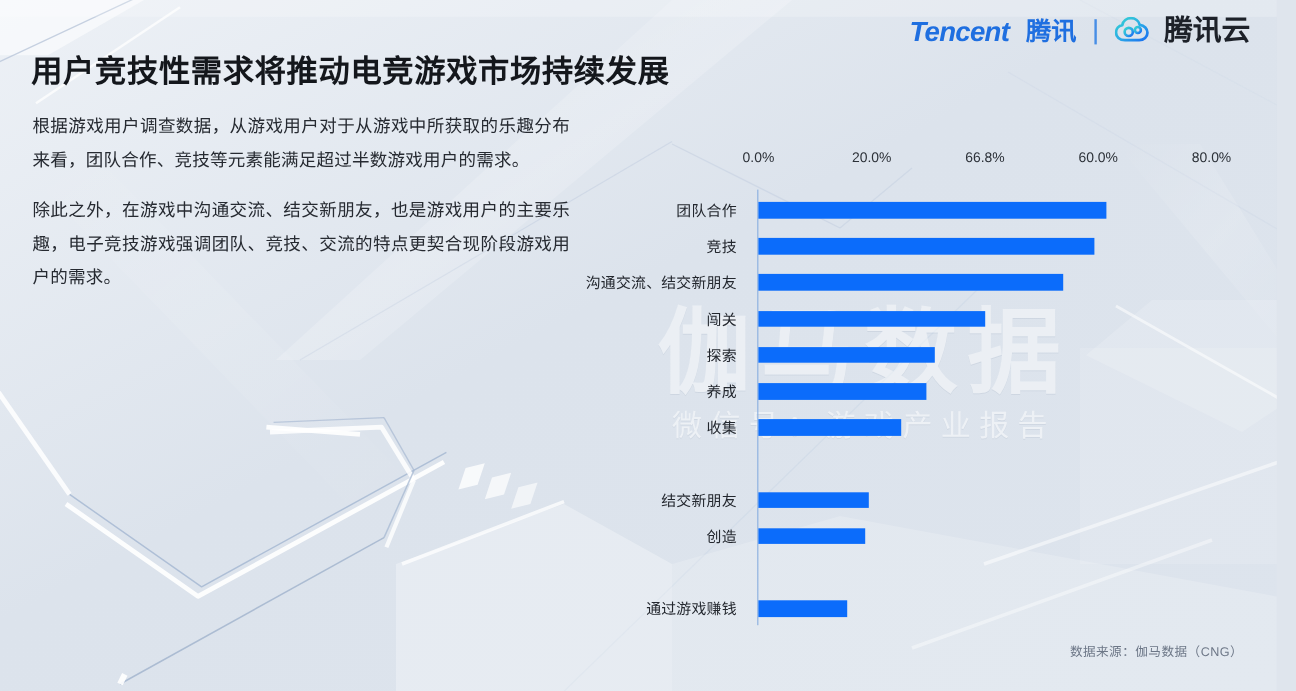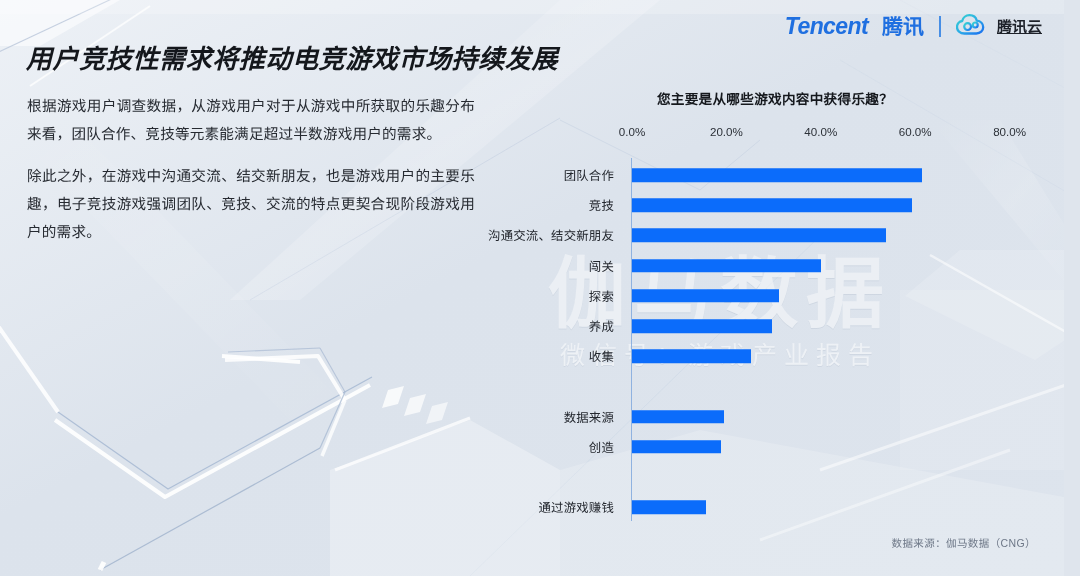--- a/index.html
+++ b/index.html
@@ -28,28 +28,28 @@
     color:#1f6fe0;letter-spacing:-0.6px;line-height:1;
   }
   .tencent-cn{
     font-size:21px;font-weight:bold;color:#1f6fe0;letter-spacing:0px;
     margin-left:3px;line-height:1;
   }
   .logo-divider{
     width:2px;height:21px;background:#2d7fe4;opacity:.85;margin:0 4px;
   }
   .cloud-cn{
-    font-size:15px;font-weight:bold;color:#1d2129;letter-spacing:0px;line-height:1;text-decoration:underline;
+    font-size:24px;font-weight:bold;color:#1d2129;letter-spacing:0px;line-height:1;
   }
   .cloud-icon{display:block;}
   
   .slide-title{
     position:absolute;left:26px;top:26px;
     font-size:26px;font-weight:bold;color:#14171c;
-    letter-spacing:.6px;line-height:1.25;white-space:nowrap;font-style:italic;
+    letter-spacing:.6px;line-height:1.25;white-space:nowrap;
   }
   
   .body-copy{position:absolute;left:27px;top:92px;width:448px;}
   .body-copy p{
     margin:0 0 14px 0;
     font-size:14.6px;line-height:1.92;color:#262a31;letter-spacing:.2px;
     text-align:justify;
   }
   
   .chart-wrap{position:absolute;left:474px;top:88px;width:596px;height:450px;}
@@ -204,25 +204,24 @@
     <p>根据游戏用户调查数据，从游戏用户对于从游戏中所获取的乐趣分布来看，团队合作、竞技等元素能满足超过半数游戏用户的需求。</p>
     <p>除此之外，在游戏中沟通交流、结交新朋友，也是游戏用户的主要乐趣，电子竞技游戏强调团队、竞技、交流的特点更契合现阶段游戏用户的需求。</p>
   </div>
 
   <div class="watermark">
     <div class="wm-main">伽马数据</div>
     <div class="wm-sub">微信号：游戏产业报告</div>
   </div>
 
   <div class="chart-wrap">
-    <div class="chart-title">您主要是从哪些游戏内容中获得乐趣？</div>
     <div class="axis-row" id="axis-row">
         <span class="axis-tick" style="left: 158px;">0.0%</span>
         <span class="axis-tick" style="left: 252.4px;">20.0%</span>
-        <span class="axis-tick" style="left: 346.8px;">40.0%</span>
+        <span class="axis-tick" style="left: 346.8px;">66.8%</span>
         <span class="axis-tick" style="left: 441.2px;">60.0%</span>
         <span class="axis-tick" style="left: 535.6px;">80.0%</span>
       </div>
     <div class="plot" id="plot">
       <div class="axis-line"></div>
     <div class="row" style="top: 2px;">
           <div class="cat-label">团队合作</div>
           <div class="bar" title="团队合作 61.5%" style="width: 290.28px; background: rgb(11, 108, 251);"></div>
         </div>
         <div class="row" style="top: 32.2px;">
@@ -243,21 +242,21 @@
         </div>
         <div class="row" style="top: 153px;">
           <div class="cat-label">养成</div>
           <div class="bar" title="养成 29.6%" style="width: 139.712px; background: rgb(11, 108, 251);"></div>
         </div>
         <div class="row" style="top: 183.2px;">
           <div class="cat-label">收集</div>
           <div class="bar" title="收集 25.3%" style="width: 119.416px; background: rgb(11, 108, 251);"></div>
         </div>
         <div class="row" style="top: 243.6px;">
-          <div class="cat-label">数据来源</div>
+          <div class="cat-label">结交新朋友</div>
           <div class="bar" title="制定策略 19.4%" style="width: 91.568px; background: rgb(11, 108, 251);"></div>
         </div>
         <div class="row" style="top: 273.8px;">
           <div class="cat-label">创造</div>
           <div class="bar" title="创造 18.9%" style="width: 89.208px; background: rgb(11, 108, 251);"></div>
         </div>
         <div class="row" style="top: 334.2px;">
           <div class="cat-label">通过游戏赚钱</div>
           <div class="bar" title="通过游戏赚钱 15.7%" style="width: 74.104px; background: rgb(11, 108, 251);"></div>
         </div>

